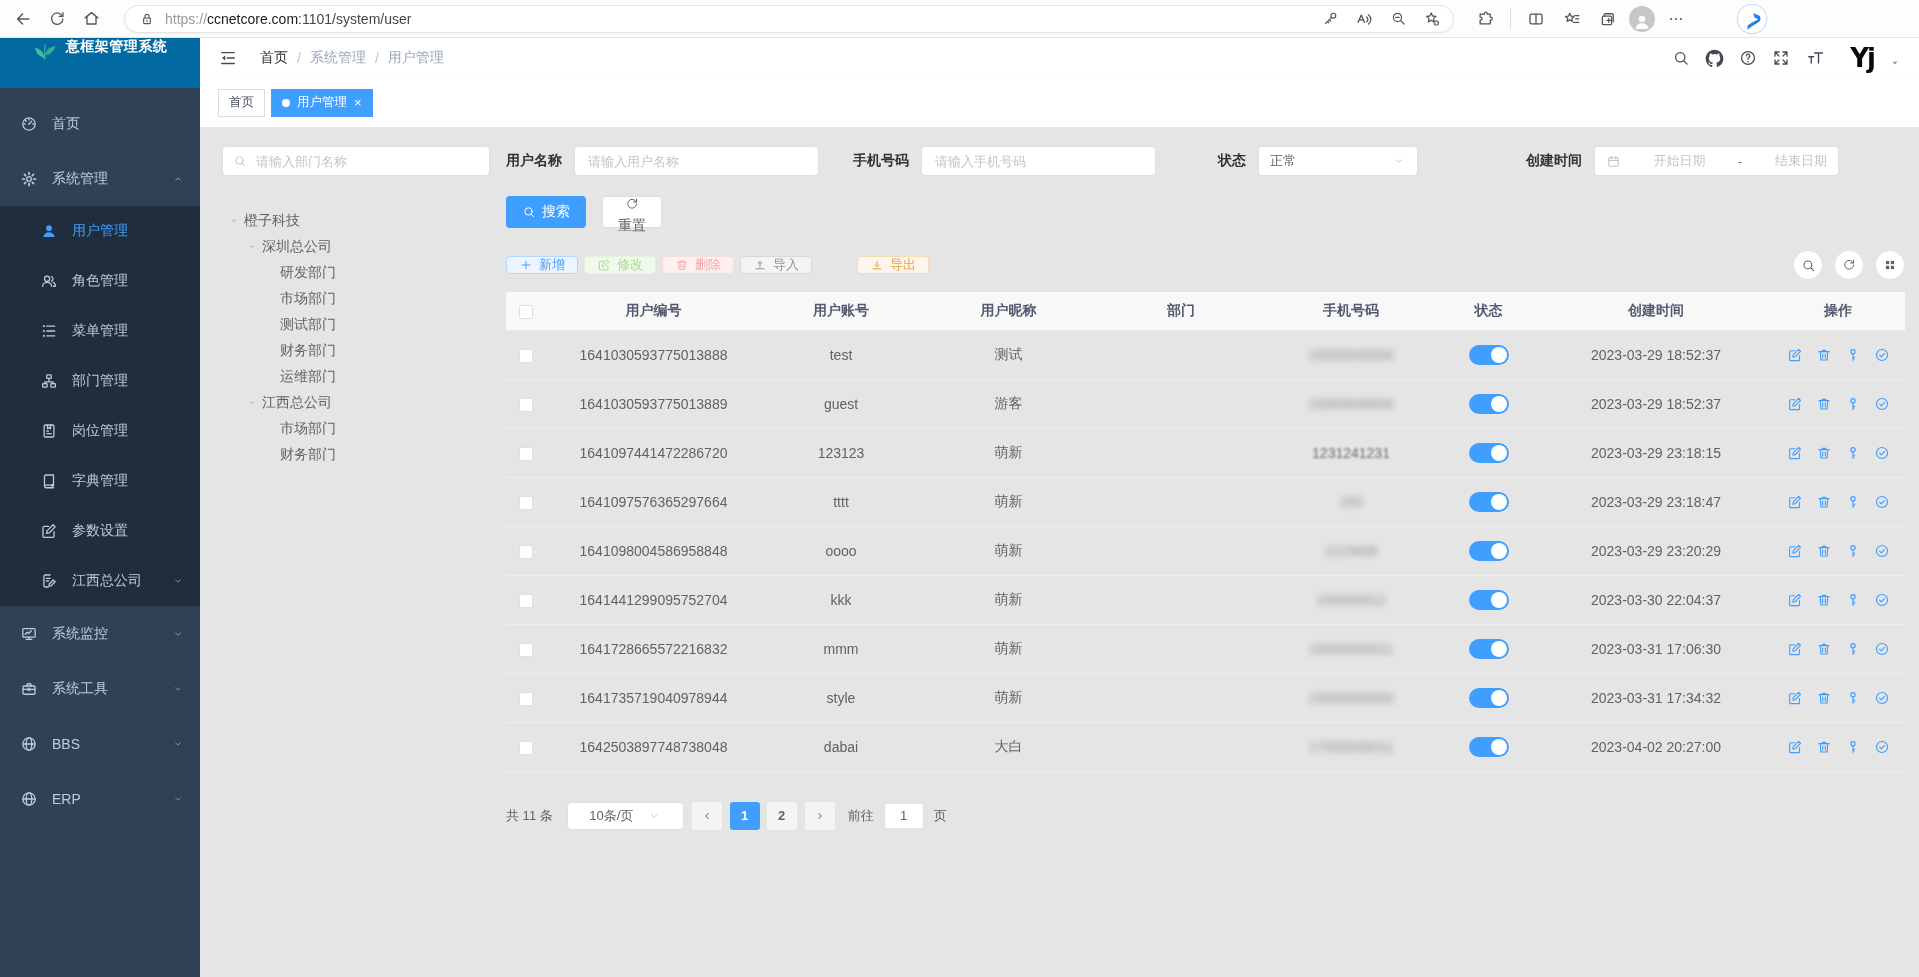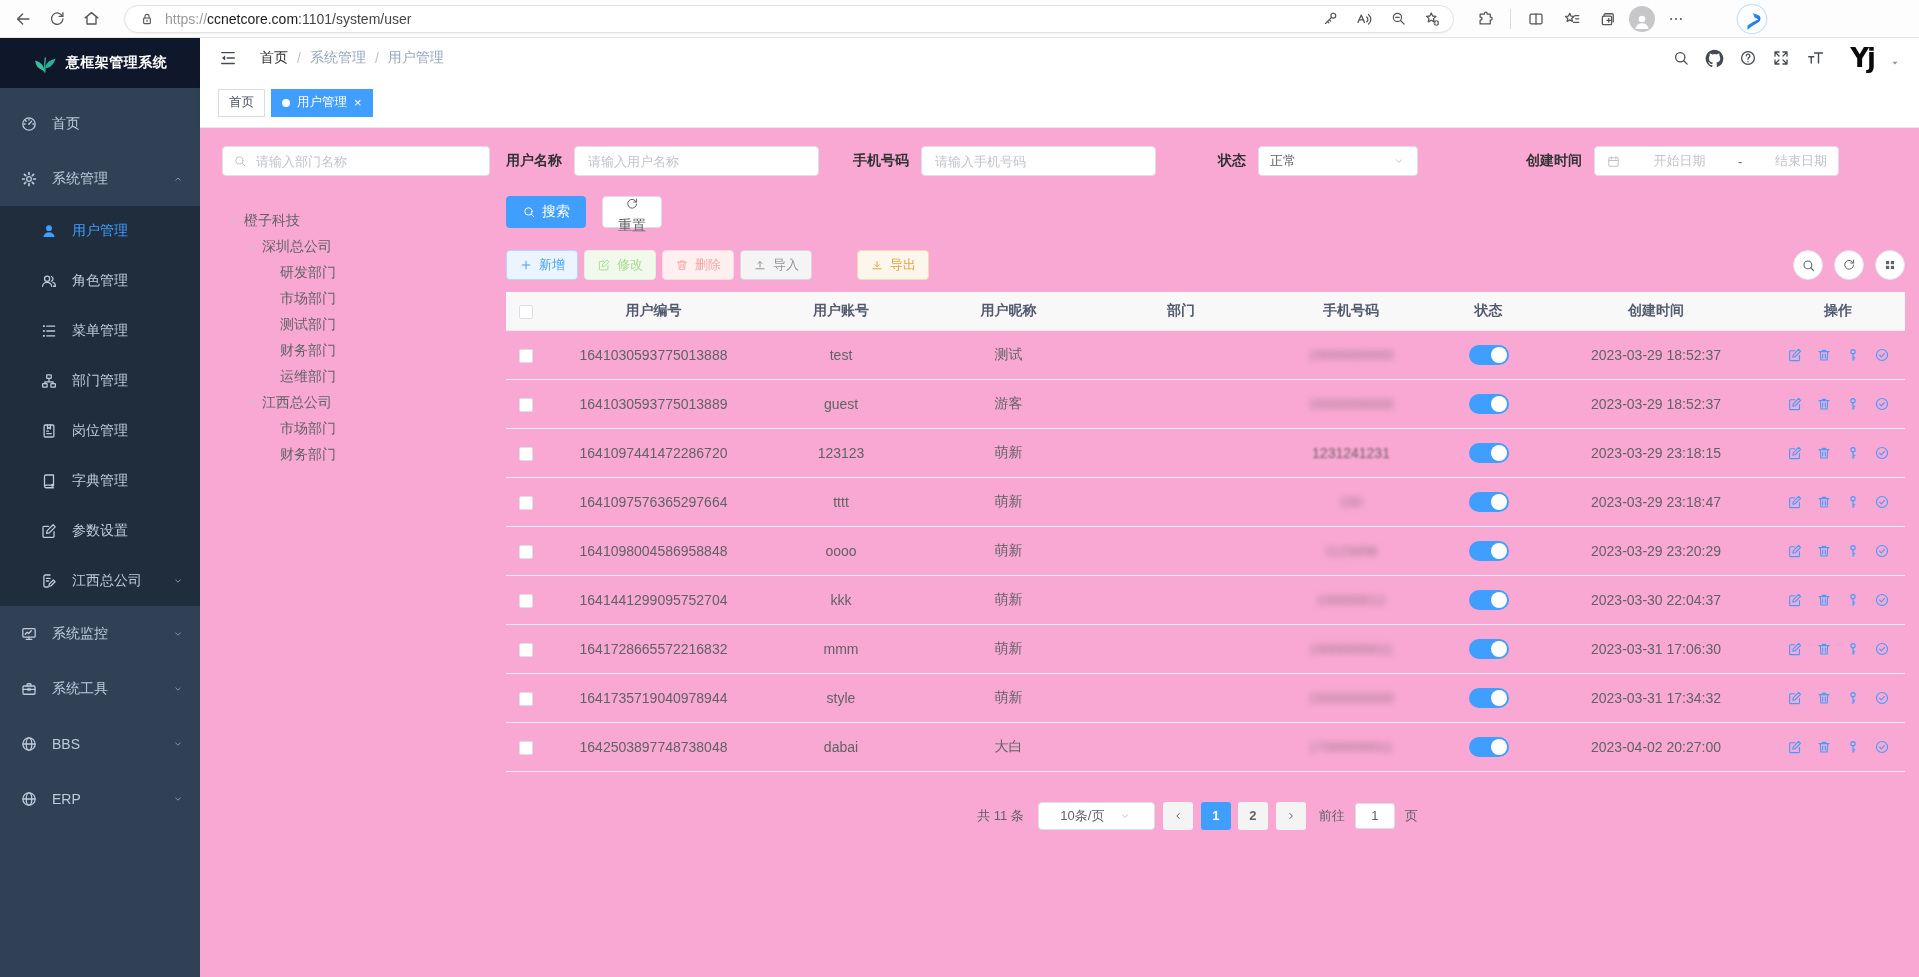--- a/index.html
+++ b/index.html
@@ -21,22 +21,22 @@
   .pill-icons{display:flex;align-items:center;gap:4px;color:#5f6368;}
   .after-pill{display:flex;align-items:center;gap:6px;margin-left:12px;}
   .vdiv{width:1px;height:20px;background:#dcdcdc;margin:0 4px;flex:none;}
   .avatar{width:26px;height:26px;border-radius:50%;background:#c7c7ca;display:flex;
     align-items:flex-end;justify-content:center;overflow:hidden;flex:none;}
   .bing-wrap{margin-left:38px;width:34px;height:34px;display:flex;align-items:center;justify-content:center;}
 
   
   .app{display:flex;height:939px;}
   .sidebar{width:200px;flex:none;background:#304156;color:#bfcbd9;overflow:hidden;}
-  .logo-row{height:50px;display:flex;align-items:center;justify-content:center;gap:9px;
-    background:#0f172a;cursor:pointer;}
+  .logo-row{height:50px;display:flex;justify-content:center;gap:9px;
+    background:#0369a1;cursor:pointer;}
   .logo-text{color:#fff;font-weight:bold;font-size:14px;letter-spacing:.5px;}
   .menu{padding-top:8px;}
   .menu-item{height:55px;display:flex;align-items:center;padding:0 16px 0 20px;font-size:14px;
     color:#bfcbd9;cursor:pointer;}
   .menu-item .mlabel{margin-left:14px;}
   .menu-item .marrow{margin-left:auto;color:#93a1b5;}
   .submenu{background:#1f2d3d;}
   .submenu .menu-item{height:50px;padding-left:40px;}
   .menu-item.active{color:#409eff;}
 
@@ -55,21 +55,21 @@
   
   .tabsbar{height:50px;display:flex;align-items:center;gap:6px;padding:0 18px;background:#fff;
     border-bottom:1px solid #e6e9f0;box-shadow:0 1px 3px rgba(0,0,0,.06);}
   .tab{height:28px;display:flex;align-items:center;gap:7px;padding:0 10px;border:1px solid #d8dce5;
     background:#fff;color:#495060;font-size:12.5px;cursor:pointer;}
   .tab.active{background:#409eff;border-color:#409eff;color:#fff;}
   .tab .dot{width:8px;height:8px;border-radius:50%;background:#fff;}
   .tab .close{font-size:13px;line-height:1;}
 
   
-  .content{flex:1;display:flex;gap:16px;padding:18px 14px 7px 22px;background:#f9a8d4;min-height:0;}
+  .content{flex:1;display:flex;gap:16px;padding:18px 14px 7px 22px;background:#e5e5e5;min-height:0;}
   .tree-panel{width:268px;flex:none;}
   .search-input{height:30px;border:1px solid #dcdfe6;border-radius:4px;display:flex;
     align-items:center;gap:7px;padding:0 10px;color:#c0c4cc;background:#fff;}
   .search-input input{border:none;outline:none;flex:1;min-width:0;font-size:13px;color:#606266;
     font-family:inherit;background:transparent;}
   input::placeholder{color:#c0c4cc;}
   .tree{margin-top:32px;}
   .tree-node{height:26px;display:flex;align-items:center;font-size:14px;color:#606266;cursor:pointer;}
   .tcaret{width:16px;display:flex;align-items:center;color:#c0c4cc;flex:none;}
 
@@ -84,21 +84,21 @@
   .daterange .dicon{color:#c0c4cc;display:flex;}
   .daterange .sep{color:#606266;}
 
   .btn-row{margin-top:20px;display:flex;gap:16px;flex:none;}
   .btn{height:32px;border-radius:4px;display:flex;align-items:center;gap:6px;padding:0 15px;
     font-size:14px;cursor:pointer;border:1px solid transparent;font-family:inherit;}
   .btn-primary{background:#409eff;color:#fff;}
   .btn-plain{background:#fff;border-color:#dcdfe6;color:#606266;flex-direction:column;}
 
   .toolbar-row{margin-top:22px;display:flex;gap:6px;align-items:center;flex:none;}
-  .tbtn{height:30px;padding:0 12px;border-radius:4px;font-size:13px;display:flex;align-items:center;
+  .tbtn{height:18px;padding:0 12px;border-radius:4px;font-size:13px;display:flex;align-items:center;
     gap:6px;cursor:pointer;border:1px solid;font-family:inherit;}
   .tb-add{background:#ecf5ff;border-color:#b3d8ff;color:#409eff;}
   .tb-edit{background:#f0f9eb;border-color:#e1f3d8;color:#a5dd8c;}
   .tb-del{background:#fef0f0;border-color:#fbdbdb;color:#f5a6a6;}
   .tb-imp{background:#f4f4f5;border-color:#d6d8dc;color:#909399;}
   .tb-exp{background:#fdf6ec;border-color:#f5dab1;color:#e6a23c;margin-left:39px;}
   .circles{margin-left:auto;display:flex;gap:11px;}
   .circ{width:30px;height:30px;border-radius:50%;border:1px solid #e0e3e9;background:#fff;
     display:flex;align-items:center;justify-content:center;color:#5f6368;cursor:pointer;}
 
@@ -111,21 +111,21 @@
     display:inline-block;vertical-align:middle;cursor:pointer;}
   .blur{filter:blur(3px);opacity:.6;user-select:none;color:#555;}
   .blur-light{filter:blur(1.2px);opacity:.85;}
   .switch{width:40px;height:20px;border-radius:10px;background:#409eff;position:relative;
     display:inline-block;vertical-align:middle;cursor:pointer;}
   .switch::after{content:"";position:absolute;top:2px;right:2px;width:16px;height:16px;
     border-radius:50%;background:#fff;}
   .acts{display:flex;gap:13px;justify-content:center;color:#409eff;}
   .act{cursor:pointer;display:flex;}
 
-  .pager{margin-top:30px;display:flex;align-items:center;justify-content:center;gap:8px;
+  .pager{margin-top:30px;display:flex;align-items:center;justify-content:flex-start;gap:8px;
     font-size:13px;color:#606266;padding-right:16px;flex:none;}
   .psel{width:117px;height:28px;border:1px solid #dcdfe6;border-radius:4px;display:flex;
     align-items:center;justify-content:center;gap:14px;color:#606266;cursor:pointer;background:#fff;}
   .psel .sel-caret{color:#c0c4cc;display:flex;}
   .pbtn{min-width:30px;height:28px;padding:0 4px;border-radius:3px;background:#f4f4f5;color:#606266;
     display:inline-flex;align-items:center;justify-content:center;font-weight:bold;cursor:pointer;}
   .pbtn.active{background:#409eff;color:#fff;}
   .pages{display:inline-flex;gap:7px;}
   .goto-input{width:40px;height:26px;border:1px solid #dcdfe6;border-radius:3px;text-align:center;
     font-size:13px;color:#606266;outline:none;font-family:inherit;margin:0 2px;}

